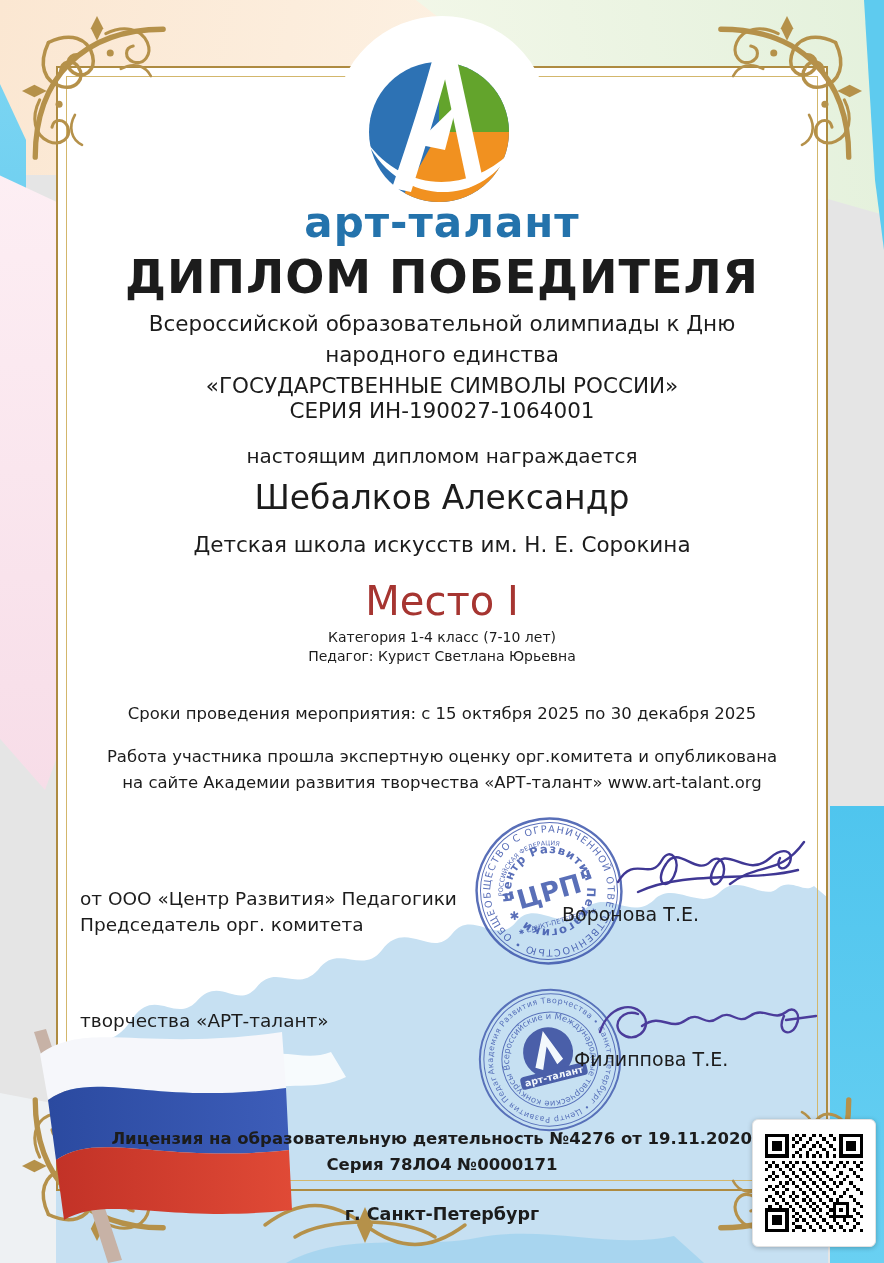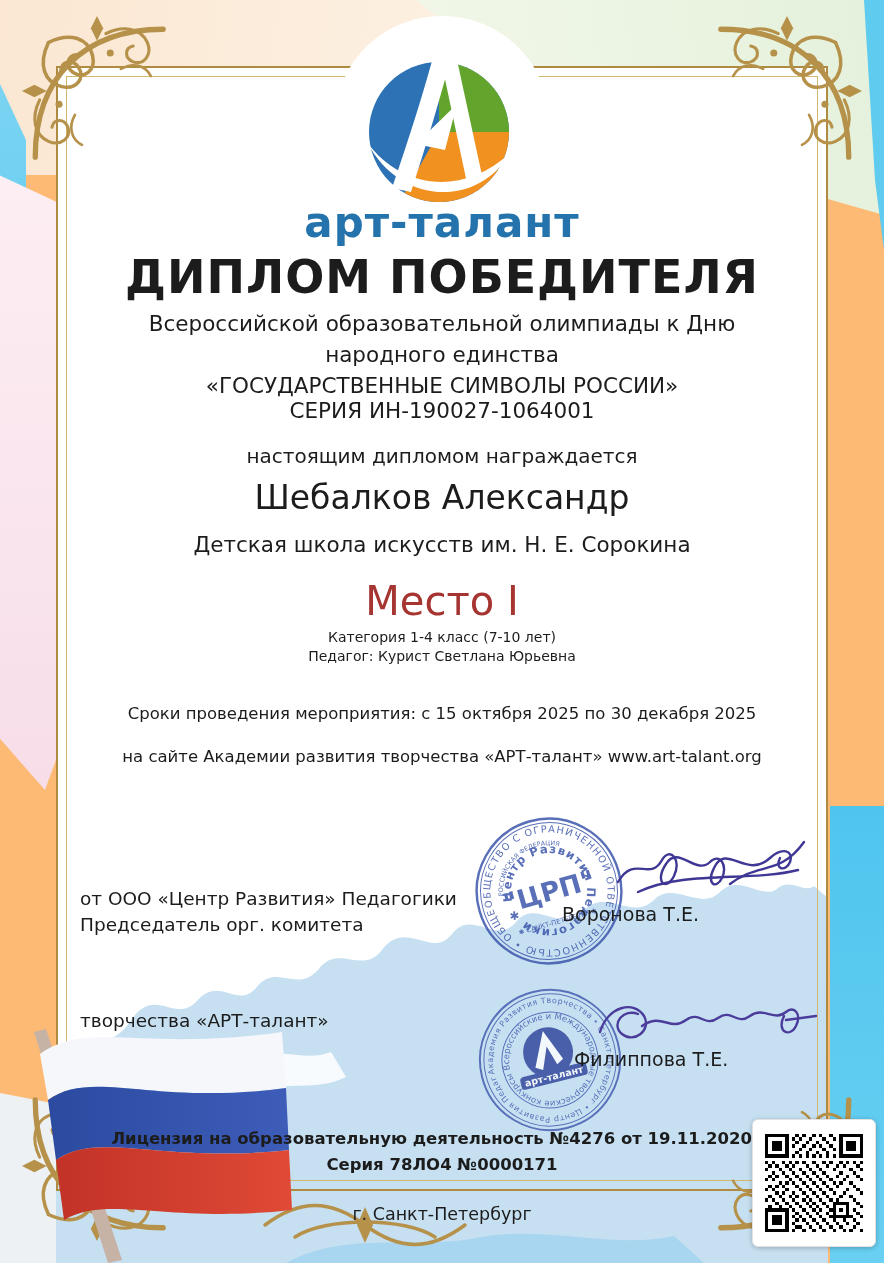--- a/index.html
+++ b/index.html
@@ -1,17 +1,17 @@
 <!DOCTYPE html>
 <html><head>
 <meta charset="utf-8">
 <style>
   html,body{margin:0;padding:0}
   .page{position:relative;width:884px;height:1263px;overflow:hidden;
-        background:#fdba74;font-family:"DejaVu Sans","Liberation Sans",sans-serif;color:#1c1c1c}
+        background:#e5e5e5;font-family:"DejaVu Sans","Liberation Sans",sans-serif;color:#1c1c1c}
   .abs{position:absolute}
   
   .w-peach{left:0;top:0;width:560px;height:175px;background:linear-gradient(100deg,#fbe7d2,#fdf3e6);clip-path:polygon(0 0,100% 0,68% 100%,0 100%);z-index:0}
   .w-mint{right:0;top:0;width:520px;height:215px;background:linear-gradient(80deg,#f4f8ea,#e4f1dc);clip-path:polygon(10% 0,100% 0,100% 100%,42% 60%);z-index:0}
   .w-cyan-l{left:0;top:84px;width:26px;height:560px;background:linear-gradient(#7ad4f2,#4cc2ec);clip-path:polygon(0 0,100% 10%,100% 90%,0 100%);z-index:0}
   .w-pink-l{left:0;top:150px;width:150px;height:640px;background:linear-gradient(#fdeff4,#f7dde8);clip-path:polygon(0 4%,55% 10%,100% 55%,30% 100%,0 92%);z-index:0}
   .w-cyan-rt{right:0;top:0;width:20px;height:250px;background:#5ecbef;clip-path:polygon(0 0,100% 0,100% 100%,55% 72%);z-index:0}
   .w-cyan-rb{right:0;top:806px;width:54px;height:457px;background:linear-gradient(#4fc5ee,#69d0f2);z-index:0}
   .w-pink-br{right:120px;bottom:0;width:260px;height:150px;background:#f9e3ea;clip-path:polygon(0 100%,15% 25%,100% 0,100% 100%);z-index:0}
   .w-grey-bl{left:0;bottom:0;width:310px;height:170px;background:#eef1f3;clip-path:polygon(0 0,100% 35%,82% 100%,0 100%);z-index:0}
@@ -43,21 +43,21 @@
   .catblock{top:628px;font-size:14px;line-height:1.35}
   .dates{top:704px;font-size:16.5px}
   .note{top:744px;font-size:16.5px;line-height:1.55}
   .org{position:absolute;left:80px;text-align:left;font-size:18.5px;line-height:1.42;z-index:6}
   .org1{top:886px}
   .org2{top:1008px}
   .signame{position:absolute;width:220px;text-align:left;font-size:19px;z-index:6}
   .name1{left:562px;top:903px}
   .name2{left:574px;top:1048px}
   .license{left:70px;right:70px;top:1126px;text-align:center;font-weight:bold;font-size:16.5px;line-height:1.55;z-index:7}
-  .city{left:0;right:0;top:1204px;text-align:center;font-weight:normal;font-size:17.5px;z-index:7}
+  .city{left:0;right:0;top:1204px;text-align:center;font-weight:bold;font-size:17.5px;z-index:7}
   
   .stamp1{left:466px;top:806px;width:166px;height:170px;transform:rotate(-16deg);opacity:.85;z-index:4}
   .stamp2{left:470px;top:980px;width:160px;height:160px;transform:rotate(-14deg);opacity:.8;z-index:4}
   .sig1{left:612px;top:820px;width:200px;height:100px;z-index:5}
   .sig2{left:590px;top:988px;width:230px;height:72px;z-index:5}
   .flag{left:-10px;top:1012px;width:305px;height:251px;z-index:6}
   .qr-card{right:8px;bottom:16px;width:122px;height:126px;background:#fff;border:1px solid #e2e2e2;border-radius:6px;
            box-shadow:0 1px 5px rgba(0,0,0,.25);display:flex;align-items:center;justify-content:center;z-index:8}
   .qr{width:98px;height:98px}
   .stampTxt{fill:#3d56ac}
@@ -196,20 +196,21 @@
   <div class="abs txt intro">настоящим дипломом награждается</div>
   <div class="abs txt recipient">Шебалков Александр</div>
   <div class="abs txt school">Детская школа искусств им. Н. Е. Сорокина</div>
   <div class="abs txt place">Место I</div>
   <div class="abs txt catblock">
     <div>Категория 1-4 класс (7-10 лет)</div>
     <div>Педагог: Курист Светлана Юрьевна</div>
   </div>
   <div class="abs txt dates">Сроки проведения мероприятия: с 15 октября 2025 по 30 декабря 2025</div>
   <div class="abs txt note">
+    <div>Работа участника прошла экспертную оценку орг.комитета и опубликована</div>
     <div>на сайте Академии развития творчества «АРТ-талант» www.art-talant.org</div>
   </div>
 
   <div class="org org1">
     <div>от ООО «Центр Развития» Педагогики</div>
     <div>Председатель орг. комитета</div>
   </div>
   <div class="org org2">
     <div>творчества «АРТ-талант»</div>
     <div>Главный редактор</div>

